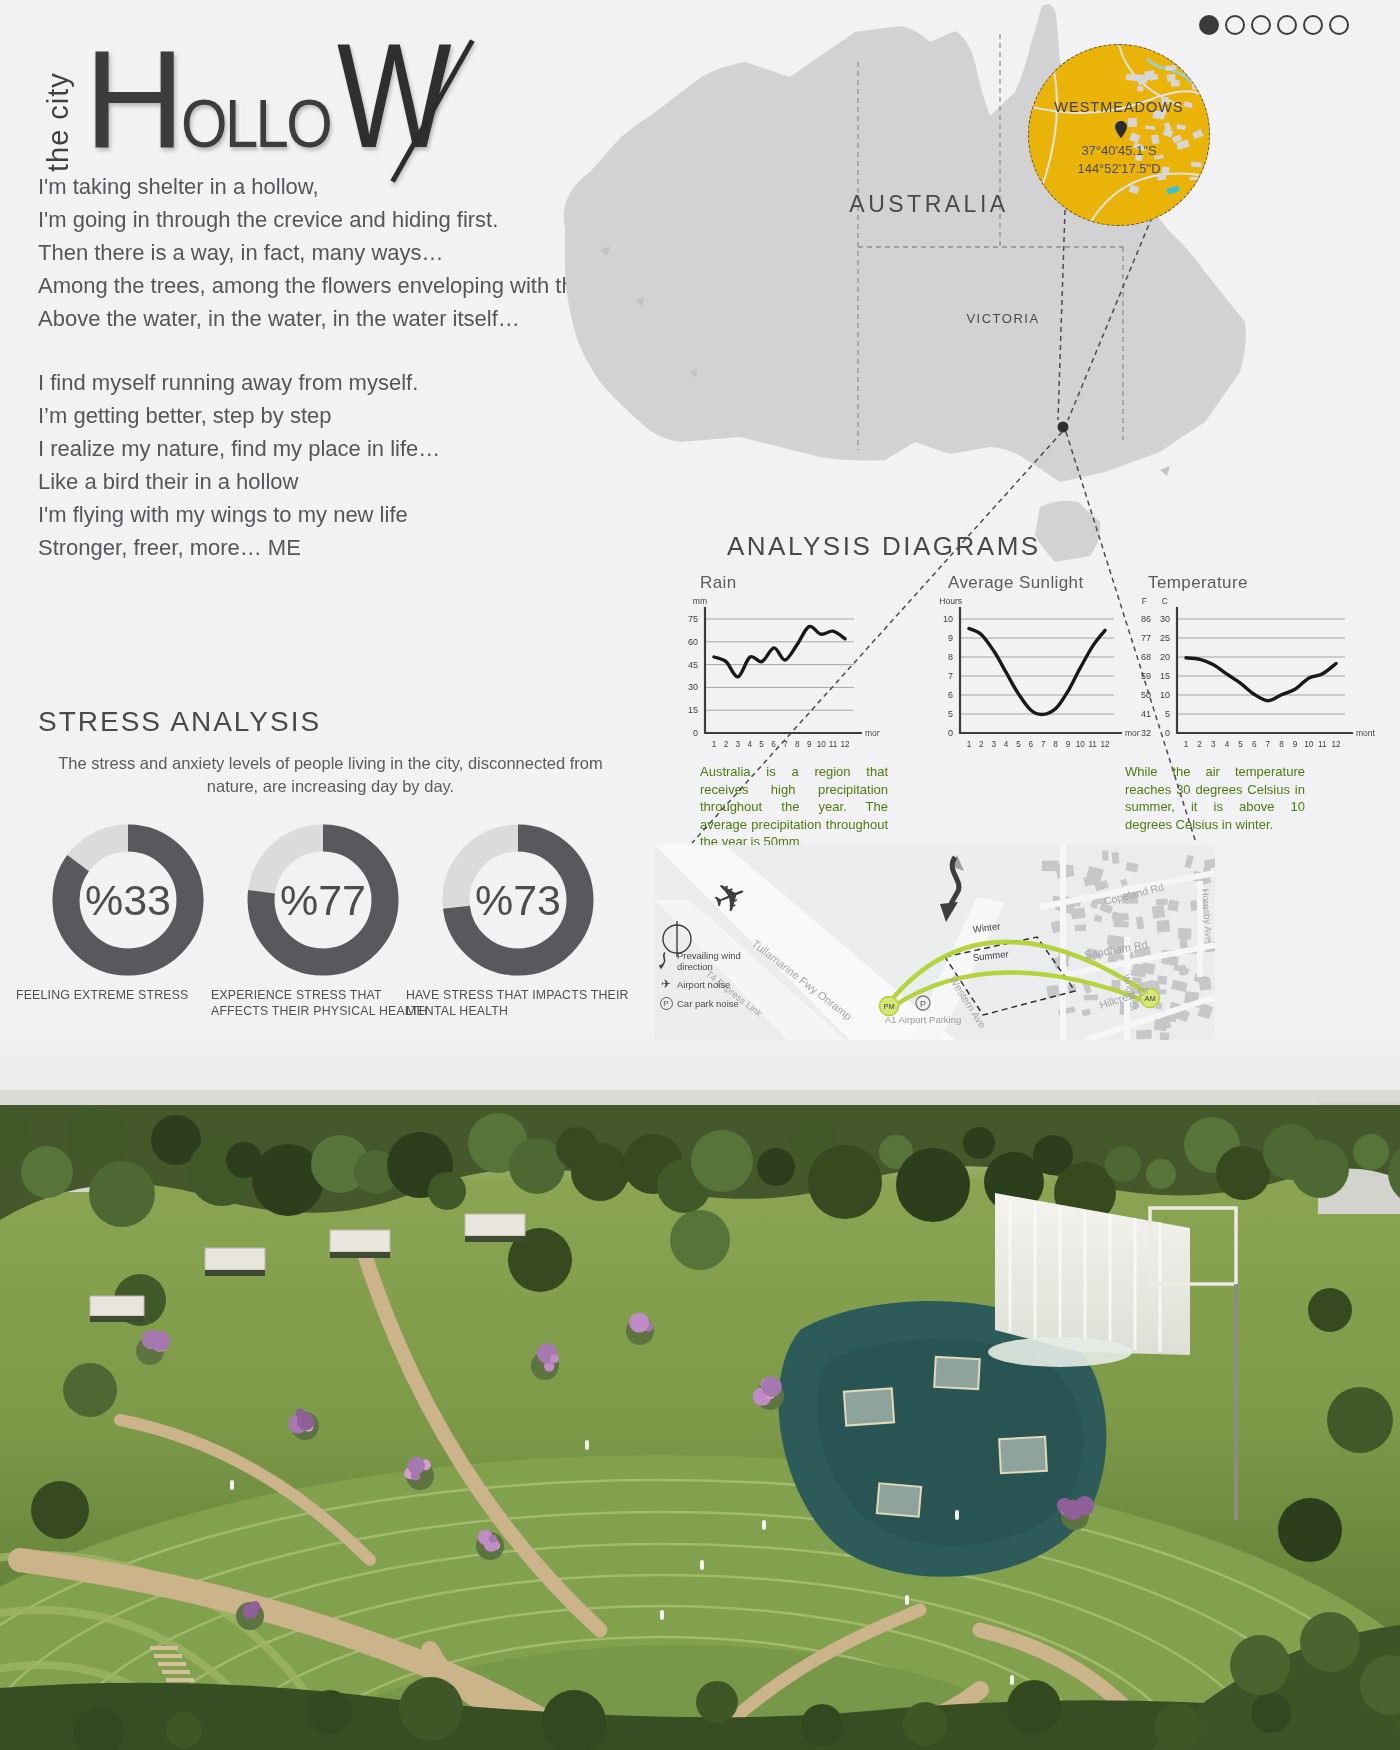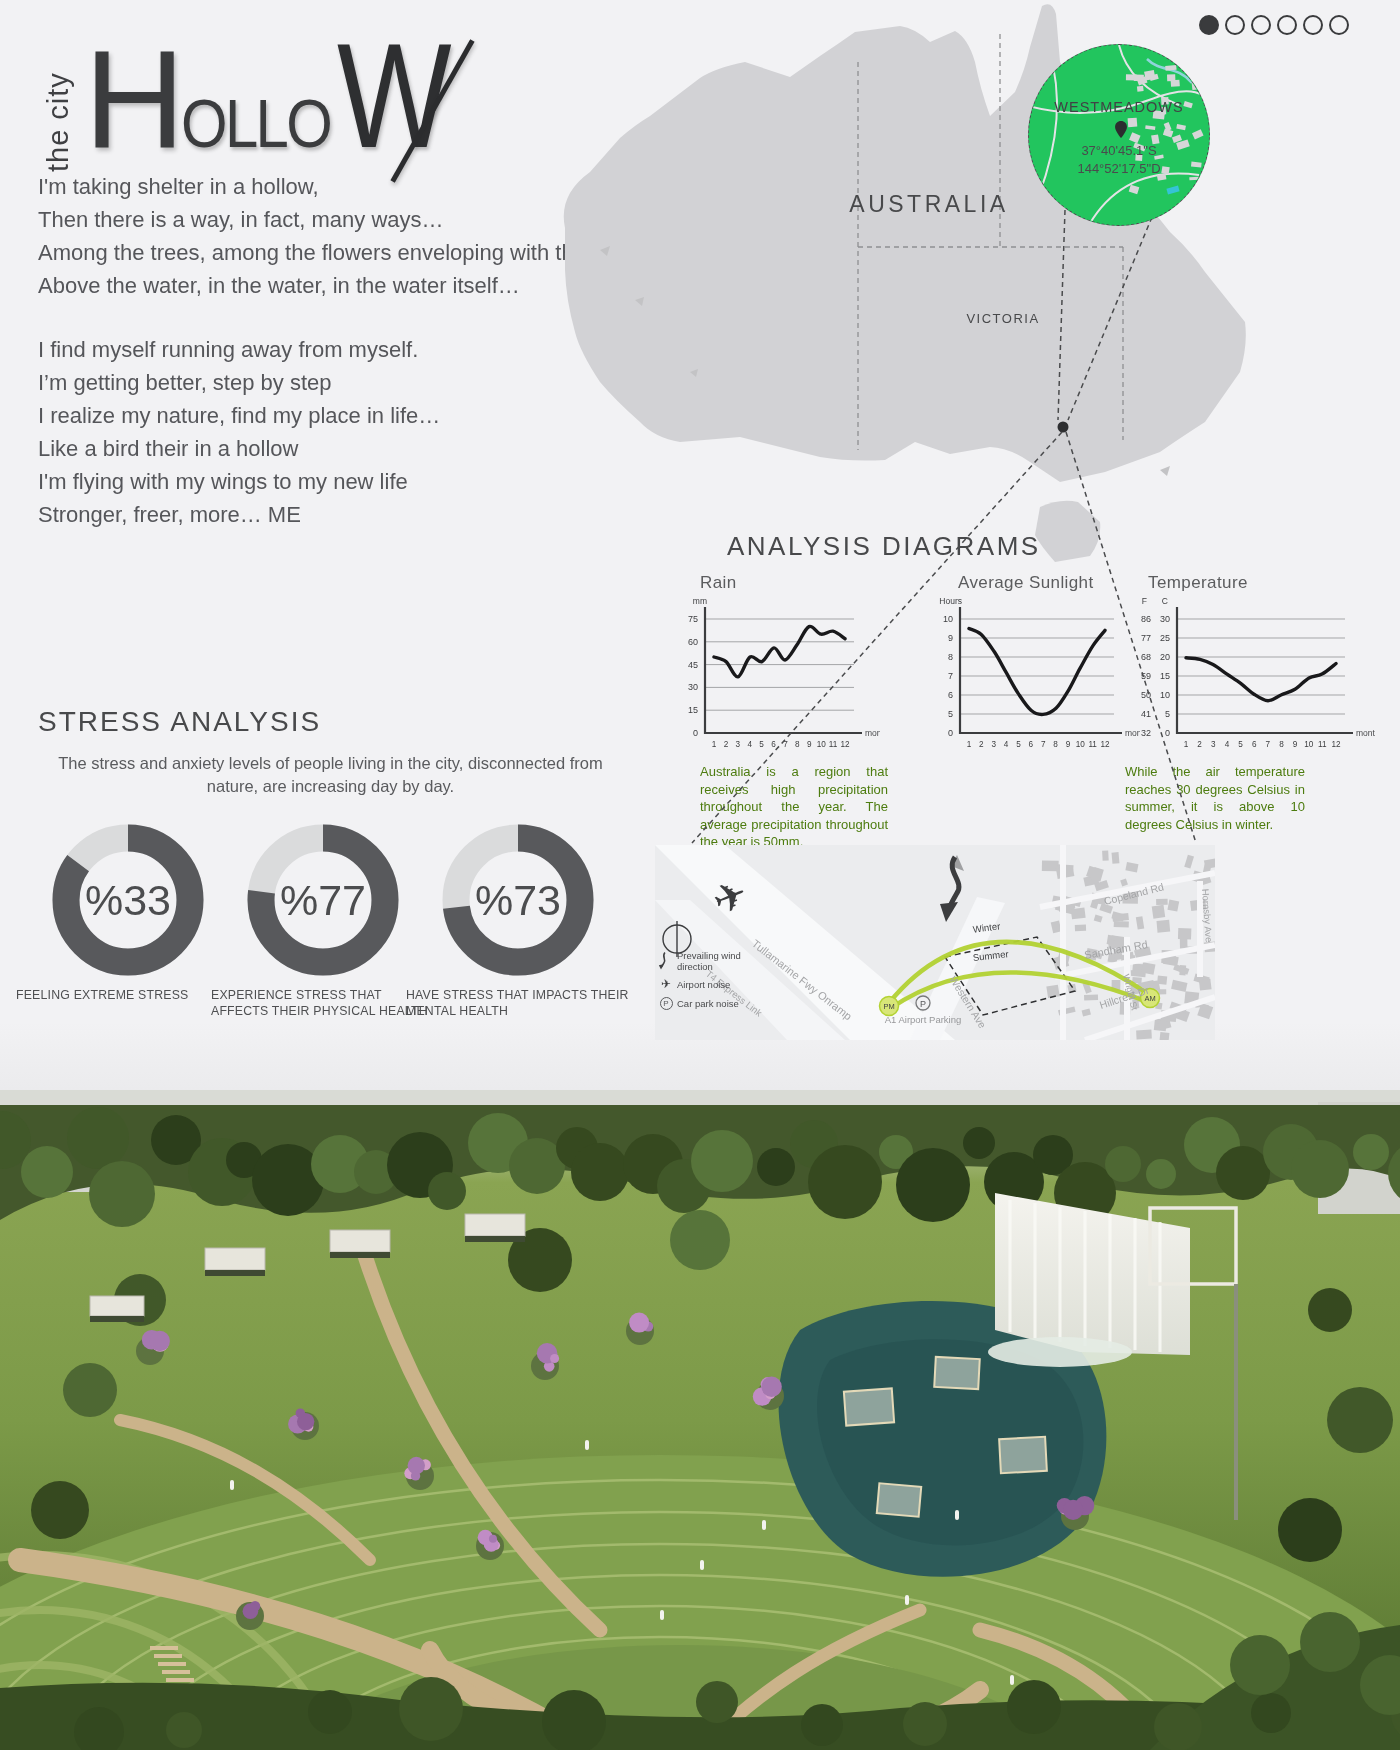--- a/index.html
+++ b/index.html
@@ -43,21 +43,21 @@
   
   #map-legend{position:absolute;left:658px;top:950px;width:104px;font-size:9.5px;color:#4a4b4d;line-height:11px;}
   #map-legend .row{display:flex;align-items:center;margin-bottom:7px;}
   #map-legend .ic{width:16px;flex:0 0 16px;margin-right:3px;text-align:center;}
   #map-legend .plane{font-size:12px;color:#3c3d3f;}
   #map-legend .pcirc{display:inline-block;width:11px;height:11px;border:1px solid #5a5b5d;border-radius:50%;
      font-size:8px;line-height:11px;text-align:center;color:#5a5b5d;}
 
   
   #inset{position:absolute;left:1028px;top:44px;width:180px;height:180px;border:1.6px dashed #4a4b4d;
-    border-radius:50%;background:#22c55e;overflow:hidden;z-index:5;}
+    border-radius:50%;background:#eab308;overflow:hidden;z-index:5;}
   #inset .place{position:absolute;left:0;right:0;top:54px;text-align:center;font-size:14.5px;
     letter-spacing:1px;color:#414245;}
   #inset .pin{position:absolute;left:86px;top:76px;}
   #inset .coord{position:absolute;left:0;right:0;text-align:center;font-size:13px;color:#4a4b4d;}
   #inset .c1{top:98px;} #inset .c2{top:116px;}
 
   
   #dots{position:absolute;left:1199px;top:15px;display:flex;gap:6px;z-index:6;}
   #dots .dot{width:20px;height:20px;border-radius:50%;border:2.6px solid #3a3b3d;box-sizing:border-box;background:transparent;}
   #dots .dot.active{background:#3a3b3d;}
@@ -169,20 +169,21 @@
 
   <div id="logo">
     <span class="vert">the city</span>
     <span class="letters"><span class="h">H</span><span class="ollo">OLLO</span><span class="w">W</span></span>
     <span class="slash"></span>
   </div>
 
   <div id="poem">
     <div class="stanza">
       <div>I'm taking shelter in a hollow,</div>
+      <div>I'm going in through the crevice and hiding first.</div>
       <div>Then there is a way, in fact, many ways…</div>
       <div>Among the trees, among the flowers enveloping with their fragrance,</div>
       <div>Above the water, in the water, in the water itself…</div>
     </div>
     <div class="stanza">
       <div>I find myself running away from myself.</div>
       <div>I’m getting better, step by step</div>
       <div>I realize my nature, find my place in life…</div>
       <div>Like a bird their in a hollow</div>
       <div>I'm flying with my wings to my new life</div>
@@ -207,21 +208,21 @@
       <circle cx="82" cy="82" r="62" fill="none" stroke="#dadbdc" stroke-width="27"></circle>
       <circle cx="82" cy="82" r="62" fill="none" stroke="#58595c" stroke-width="27" stroke-dasharray="284.37696700294805 105.18052204218628" transform="rotate(-90 82 82)"></circle>
       <text x="82" y="97" text-anchor="middle" font-size="43" font-weight="500" fill="#4c4d4f">%73</text>
     </svg>
   <div class="donut-label" style="left:16px;">FEELING EXTREME STRESS</div>
   <div class="donut-label" style="left:211px;">EXPERIENCE STRESS THAT AFFECTS THEIR PHYSICAL HEALTH</div>
   <div class="donut-label" style="left:406px;">HAVE STRESS THAT IMPACTS THEIR MENTAL HEALTH</div>
 
   <div id="analysis-title" class="big-title">ANALYSIS DIAGRAMS</div>
   <div class="chart-title" style="left:700px;">Rain</div>
-  <div class="chart-title" style="left:948px;margin-left:10px;">Average Sunlight</div>
+  <div class="chart-title" style="left:948px;">Average Sunlight</div>
   <div class="chart-title" style="left:1148px;">Temperature</div>
   <svg id="chart-0" class="chart-svg" style="left:655px;" width="225" height="170">
       <line x1="50" y1="115.2" x2="199" y2="115.2" stroke="#a4a5a7" stroke-width="1"></line>
       <line x1="50" y1="92.4" x2="199" y2="92.4" stroke="#a4a5a7" stroke-width="1"></line>
       <line x1="50" y1="69.6" x2="199" y2="69.6" stroke="#a4a5a7" stroke-width="1"></line>
       <line x1="50" y1="46.8" x2="199" y2="46.8" stroke="#a4a5a7" stroke-width="1"></line>
       <line x1="50" y1="24" x2="199" y2="24" stroke="#a4a5a7" stroke-width="1"></line>
       <line x1="50" y1="12" x2="50" y2="139" stroke="#3c3d3f" stroke-width="2.2"></line>
       <line x1="49" y1="138" x2="207" y2="138" stroke="#3c3d3f" stroke-width="2.2"></line>
       <text x="43" y="141" text-anchor="end" font-size="9" fill="#3c3d3f">0</text>

